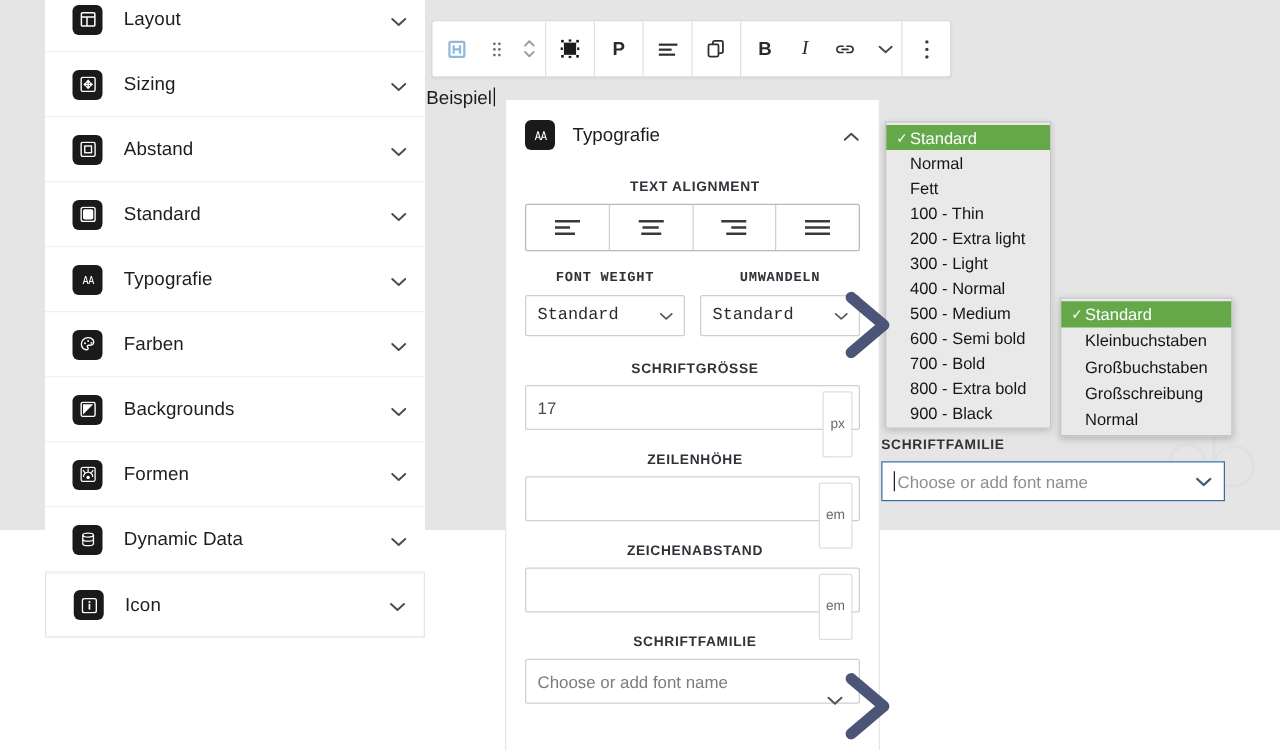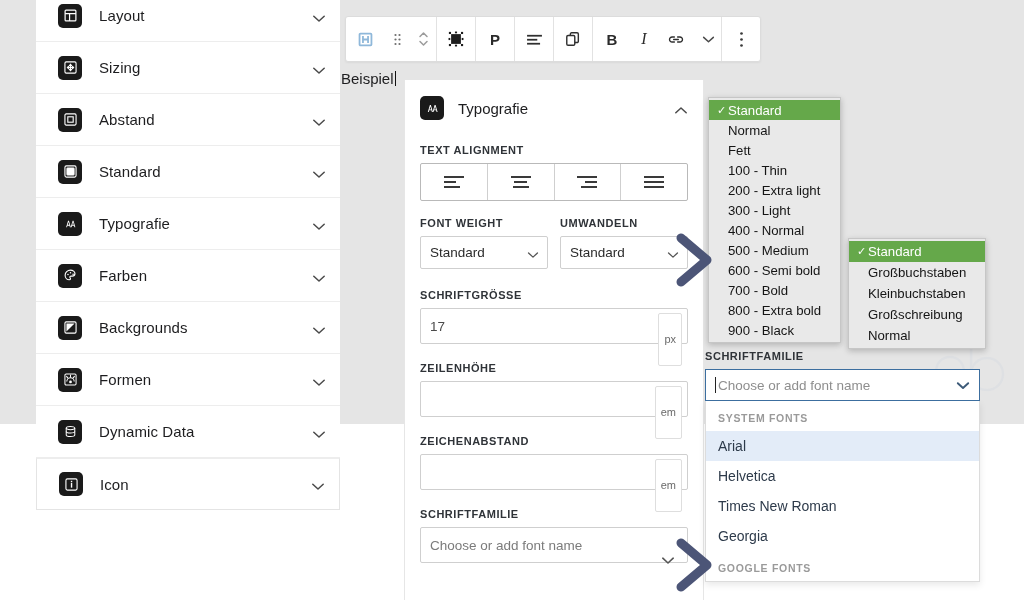--- a/index.html
+++ b/index.html
@@ -84,36 +84,36 @@
     display: flex; align-items: center;
     height: 44px; padding: 0 4px; margin-top: 6px;
   }
   .panel-head .sq { width: 24px; height: 24px; border-radius: 5px; background:#1a1a1a;
     display:flex;align-items:center;justify-content:center;color:#fff;font-size:11px;font-weight:700;}
   .panel-head .t { margin-left: 14px; font-size: 15px; color:#1d1d1f; }
   .panel-head .up { margin-left: auto; width: 14px; height: 14px; }
 
   .fld-label {
     font-size: 11px; letter-spacing: .55px; color: #2f3338;
-    font-weight: 700; margin: 14px 0 7px 4px; text-transform: uppercase;
+    font-weight: 700; margin: 14px 0 7px 4px; text-transform: uppercase; text-align: center;
   }
   .align-row {
     display: flex; border: 1px solid #b9b9b9; border-radius: 2px;
     height: 38px; margin: 0 4px;
   }
   .align-btn {
     flex: 1; display: flex; align-items: center; justify-content: center;
     border-right: 1px solid #cfcfcf;
   }
   .align-btn:last-child { border-right: none; }
   .albars { width: 20px; }
   .albars b { display:block; height:2px; background:#3a3a3a; margin:3px 0;}
 
   .two-col { display: flex; gap: 12px; margin: 0 4px; }
-  .two-col > div { flex: 1; }
+  .two-col > div { flex: 1; font-family: Liberation Mono, monospace; }
   .sel {
     position: relative; height: 33px; border: 1px solid #cfcfcf; border-radius: 2px;
     background: #fff; display: flex; align-items: center; padding: 0 9px;
     font-size: 13.5px; color: #2b2b2b;
   }
   .sel .cv { position: absolute; right: 8px; width: 12px; height: 12px; }
 
   .inp {
     position: relative; height: 36px; border: 1px solid #cfcfcf; border-radius: 2px;
     background: #fff; display: flex; align-items: center; padding: 0 9px;
@@ -571,25 +571,25 @@
       </div>
     </div>
 
   <div id="transform-dd">
       <div class="opt sel-opt">
         <span class="tick">✓</span>
         <span>Standard</span>
       </div>
       <div class="opt">
         <span class="tick"></span>
+        <span>Kleinbuchstaben</span>
+      </div>
+      <div class="opt">
+        <span class="tick"></span>
         <span>Großbuchstaben</span>
-      </div>
-      <div class="opt">
-        <span class="tick"></span>
-        <span>Kleinbuchstaben</span>
       </div>
       <div class="opt">
         <span class="tick"></span>
         <span>Großschreibung</span>
       </div>
       <div class="opt">
         <span class="tick"></span>
         <span>Normal</span>
       </div>
     </div>
@@ -598,28 +598,20 @@
     <div class="ttl">SCHRIFTFAMILIE</div>
     <div id="ff-input">
       <span class="caret2"></span>
       <span style="margin-left:3px">Choose or add font name</span>
       <span class="cv">
         <svg width="14" height="9" viewBox="0 0 14 9" fill="none" stroke="#3c5a78" stroke-width="1.9" stroke-linecap="round" stroke-linejoin="round">
             <path d="M1.8 2.2L7 7l5.2-4.8"></path>
           </svg>
       </span>
     </div>
-    <div id="ff-list">
-        <div class="grp">SYSTEM FONTS</div>
-        <div class="fitem hl">Arial</div>
-        <div class="fitem">Helvetica</div>
-        <div class="fitem">Times New Roman</div>
-        <div class="fitem">Georgia</div>
-        <div class="grp">GOOGLE FONTS</div>
-      </div>
   </div>
 
   <div class="arrow" style="left:673px; top:232px;">
     <svg width="44" height="56" viewBox="0 0 44 56" fill="none" stroke="#4c5577" stroke-width="9" stroke-linecap="round" stroke-linejoin="round">
       <path d="M8 6l26 22L8 50"></path>
     </svg>
   </div>
   <div class="arrow" style="left:673px; top:537px;">
     <svg width="44" height="56" viewBox="0 0 44 56" fill="none" stroke="#4c5577" stroke-width="9" stroke-linecap="round" stroke-linejoin="round">
       <path d="M8 6l26 22L8 50"></path>

